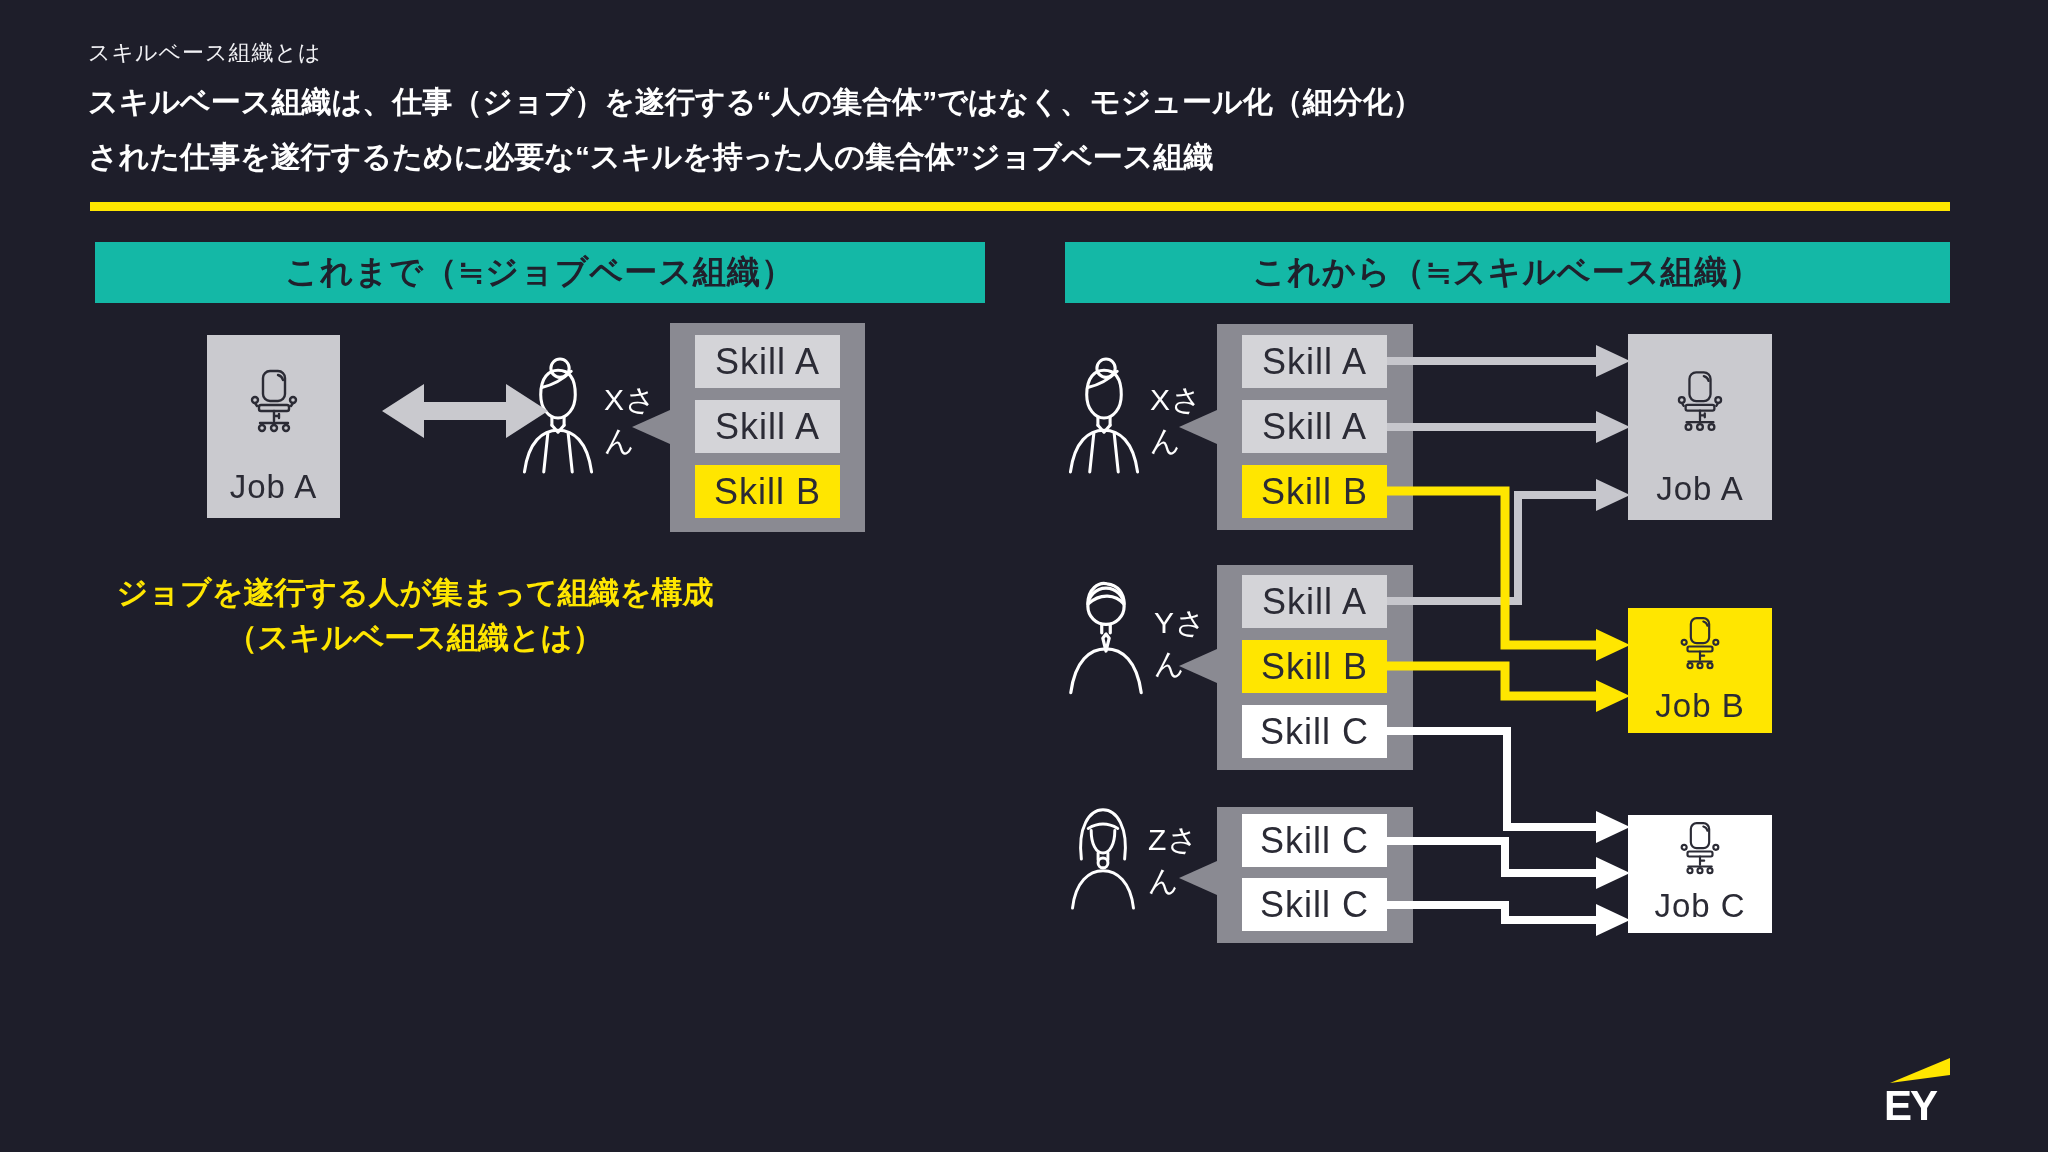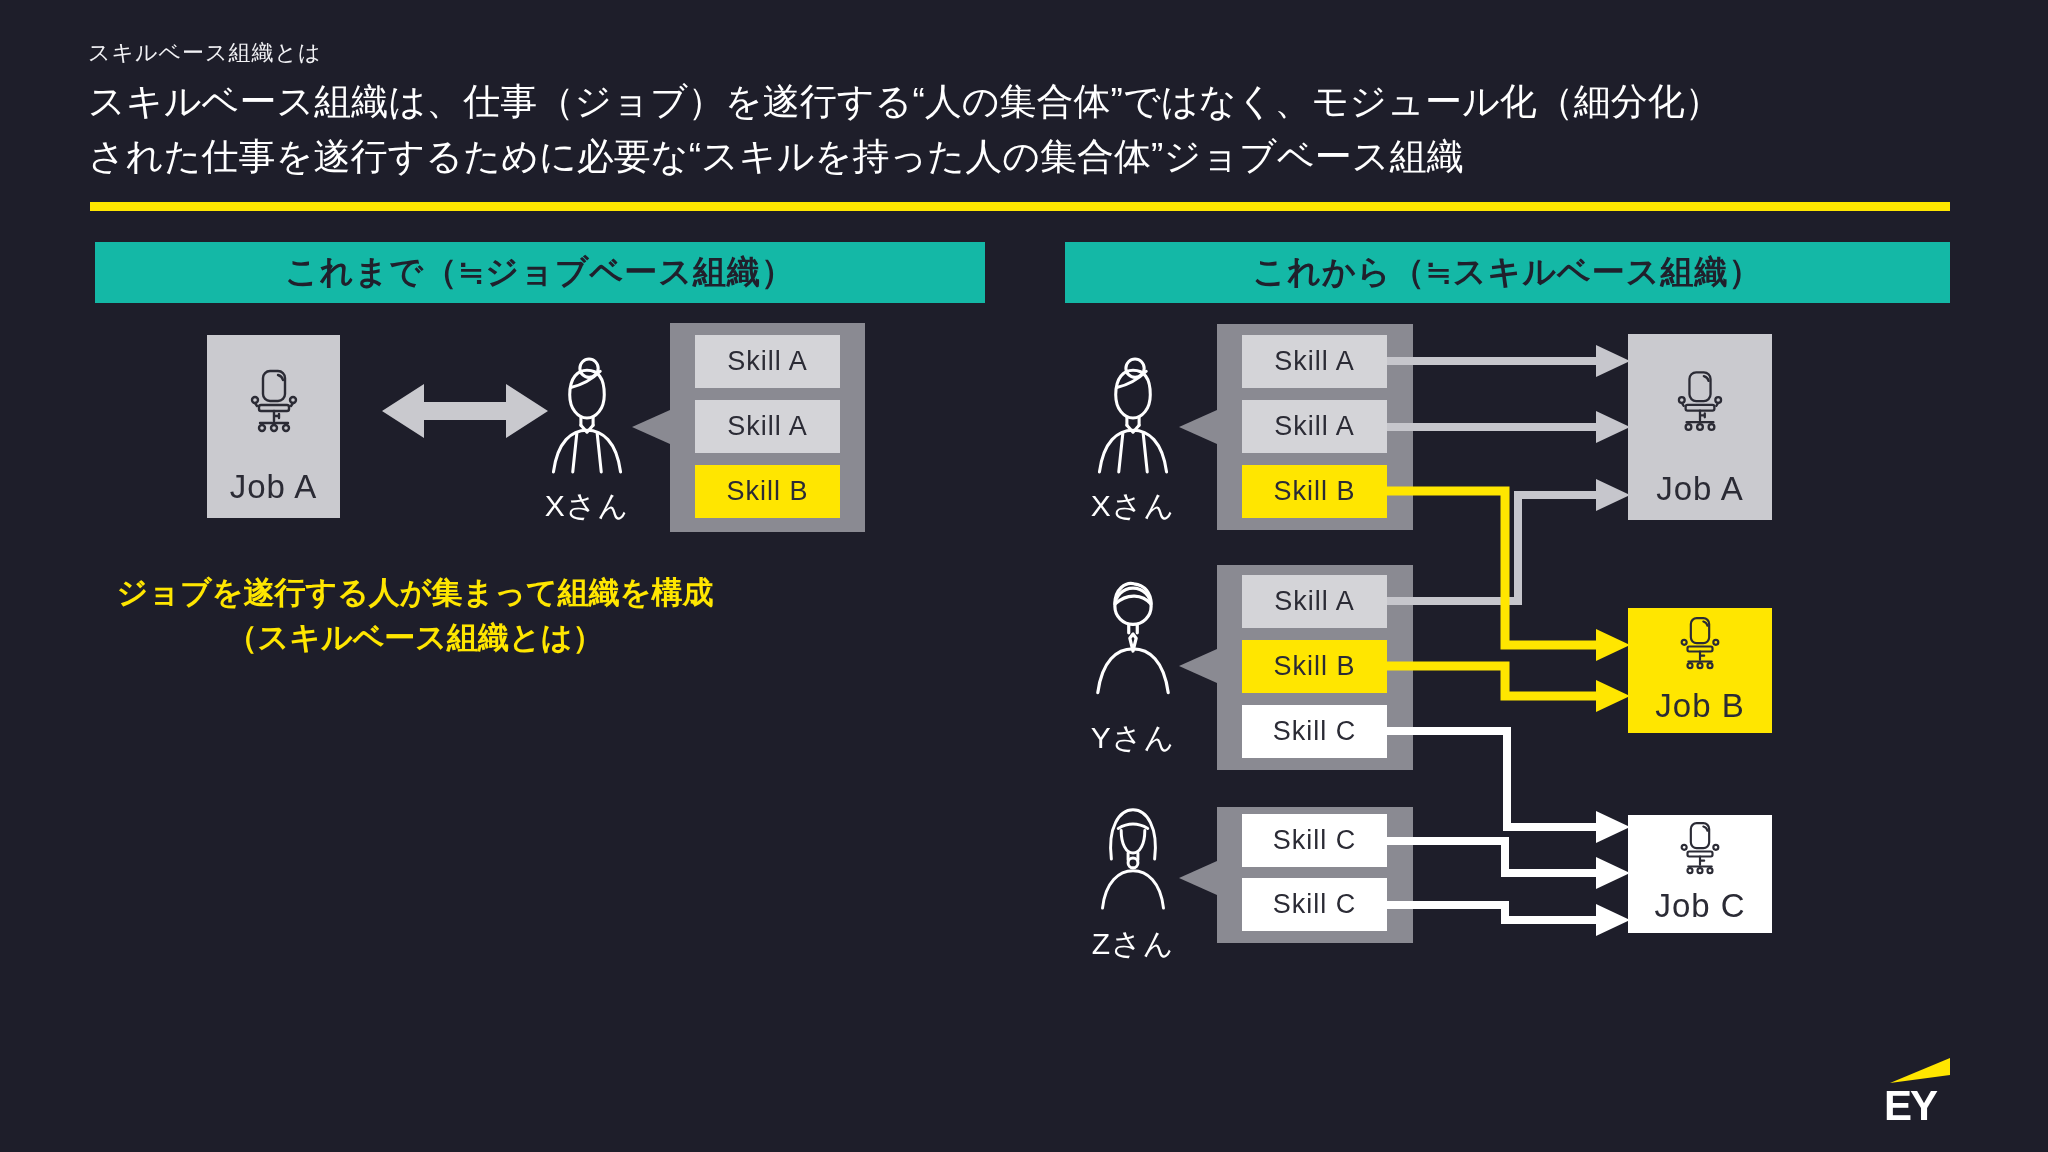--- a/index.html
+++ b/index.html
@@ -2,44 +2,44 @@
 <html><head>
 <meta charset="utf-8">
 <style>
   html,body{margin:0;padding:0;background:#1E1E2A;}
   .canvas{
     position:relative;width:2048px;height:1152px;overflow:hidden;
     background:#1E1E2A;font-family:"Liberation Sans",sans-serif;
   }
   .abs{position:absolute;}
   .kicker{left:88px;top:38px;font-size:22px;color:#F2F2F5;letter-spacing:1px;}
-  .title{left:88px;top:74px;width:1880px;color:#FFFFFF;font-weight:400;
-         font-size:37px;line-height:55px;letter-spacing:0px;}
+  .title{left:88px;top:74px;width:1880px;color:#FFFFFF;font-weight:700;
+         font-size:30px;line-height:55px;letter-spacing:0px;}
   .rule{left:90px;top:202px;width:1860px;height:9px;background:#FFE600;}
 
   .panel-header{top:242px;height:61px;background:#14b8a6;color:#20202C;
     font-size:33px;font-weight:700;display:flex;align-items:center;justify-content:center;
     letter-spacing:1px;}
   .panel-header.left{left:95px;width:890px;}
   .panel-header.right{left:1065px;width:885px;}
 
   .job-box{display:flex;flex-direction:column;align-items:center;}
   .job-label{font-size:33px;font-weight:500;color:#2B2B35;letter-spacing:1px;}
 
   .skill-group{background:#8A8A92;}
   .pointer{width:0;height:0;border-top:17px solid transparent;
     border-bottom:17px solid transparent;border-right:38px solid #8A8A92;}
 
   .skill{width:145px;height:53px;display:flex;align-items:center;justify-content:center;
-    font-size:27px;font-weight:500;color:#2B2B35;letter-spacing:1px;}
+    font-size:36px;font-weight:500;color:#2B2B35;letter-spacing:1px;}
   .skill.gray{background:#D4D4D8;}
   .skill.yellow{background:#FFE600;}
   .skill.white{background:#FFFFFF;}
 
-  .person{display:flex;flex-direction:column;align-items:center;width:150px;}
+  .person{display:flex;flex-direction:row;align-items:center;width:150px;}
   .person-label{font-size:30px;color:#FFFFFF;margin-top:4px;letter-spacing:1px;}
 
   .caption{color:#FFE600;font-weight:700;font-size:31px;line-height:45px;text-align:center;}
   .caption.left{left:95px;top:570px;width:640px;}
   .caption.right{left:1065px;top:958px;width:870px;}
 
   .overlay{left:0;top:0;pointer-events:none;}
 
   .ey-text{left:1884px;top:1082px;font-size:42px;font-weight:800;color:#FFFFFF;
     letter-spacing:-2px;}

